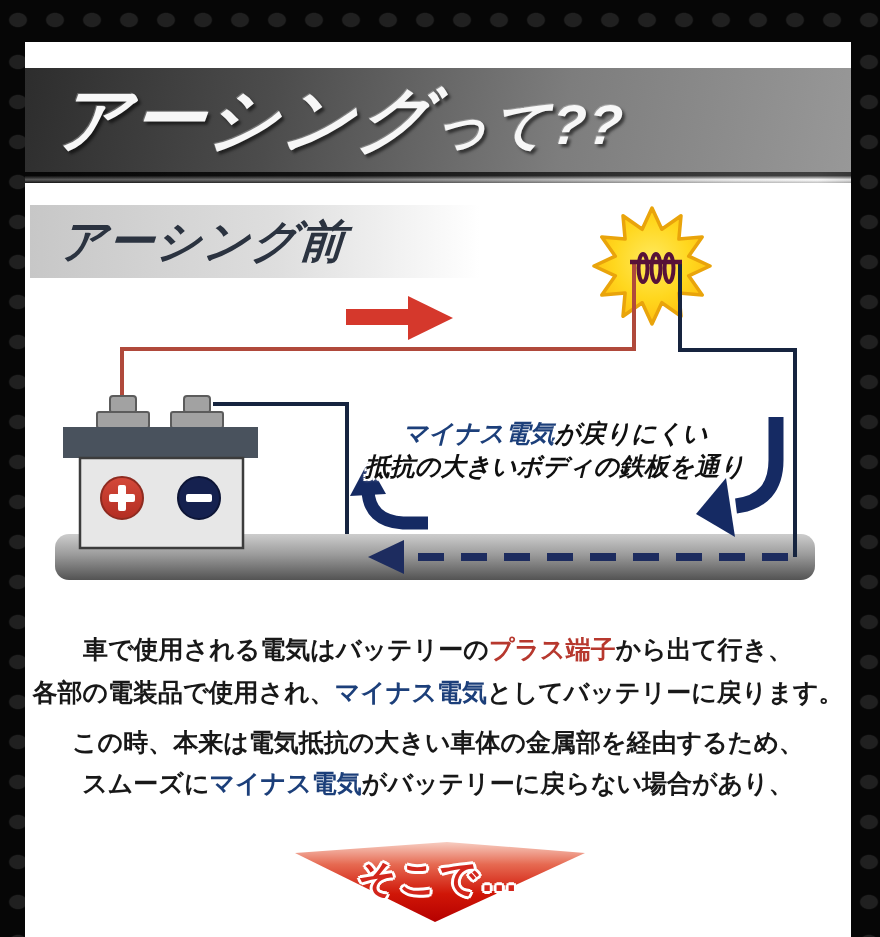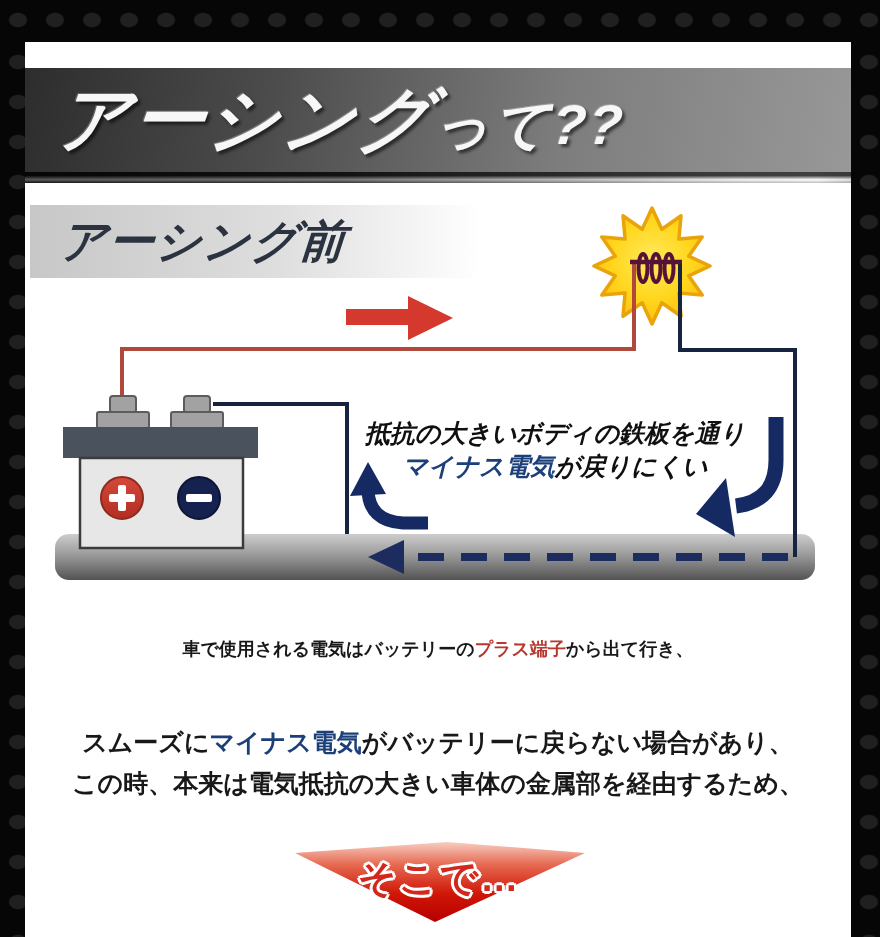--- a/index.html
+++ b/index.html
@@ -58,21 +58,21 @@
     white-space:nowrap;z-index:3;
   }
   .navy-text{color:#1c3f7a;}
   .red-text{color:#b7382e;}
 
   
   .para{
     position:absolute;left:25px;width:826px;text-align:center;
     font-weight:bold;color:#181818;white-space:nowrap;z-index:2;
   }
-  .para-1{top:628px;font-size:18px;line-height:43px;}
+  .para-1{top:628px;font-size:25px;line-height:43px;}
   .para-2{top:722px;font-size:25px;line-height:41px;}
 
   
   .bottom-arrow-svg{position:absolute;left:280px;top:836px;z-index:1;}
   .bottom-label{
     position:absolute;left:279px;top:853px;width:320px;text-align:center;
     font-size:38px;font-weight:bold;color:#d3261c;letter-spacing:2px;z-index:2;
     text-shadow:0 0 3px #fff,3px 0 0 #fff,-3px 0 0 #fff,0 3px 0 #fff,0 -3px 0 #fff,
                 2px 2px 0 #fff,-2px 2px 0 #fff,2px -2px 0 #fff,-2px -2px 0 #fff;
   }
@@ -166,31 +166,32 @@
     <polygon points="350,496 368,462 386,494" fill="#152a63"></polygon>
   </g>
 
   <g>
     <path d="M 776 417 L 776 460 Q 776 501 736 506" fill="none" stroke="#152a63" stroke-width="15"></path>
     <polygon points="726,478 696,514 735,537" fill="#152a63"></polygon>
   </g>
 </svg>
 
 <div class="callout">
+  <div><span class="navy-text">マイナス電気</span><span>が戻りにくい</span></div>
   <div><span>抵抗の大きいボディの鉄板を通り</span></div>
-  <div><span class="navy-text">マイナス電気</span><span>が戻りにくい</span></div>
 </div>
 
 <div class="para para-1">
   <div><span>車で使用される電気はバッテリーの</span><span class="red-text">プラス端子</span><span>から出て行き、</span></div>
+  <div><span>各部の電装品で使用され、</span><span class="navy-text">マイナス電気</span><span>としてバッテリーに戻ります。</span></div>
 </div>
 
 <div class="para para-2">
+  <div><span>この時、本来は電気抵抗の大きい車体の金属部を経由するため、</span></div>
   <div><span>スムーズに</span><span class="navy-text">マイナス電気</span><span>がバッテリーに戻らない場合があり、</span></div>
-  <div><span>この時、本来は電気抵抗の大きい車体の金属部を経由するため、</span></div>
 </div>
 
 <svg class="bottom-arrow-svg" width="320" height="95" viewBox="0 0 320 95">
   <defs>
     <linearGradient id="vGrad" x1="0" y1="0" x2="0" y2="1">
       <stop offset="0%" stop-color="#f7cdc1"></stop>
       <stop offset="28%" stop-color="#e66a52"></stop>
       <stop offset="65%" stop-color="#d01607"></stop>
       <stop offset="100%" stop-color="#b50000"></stop>
     </linearGradient>

